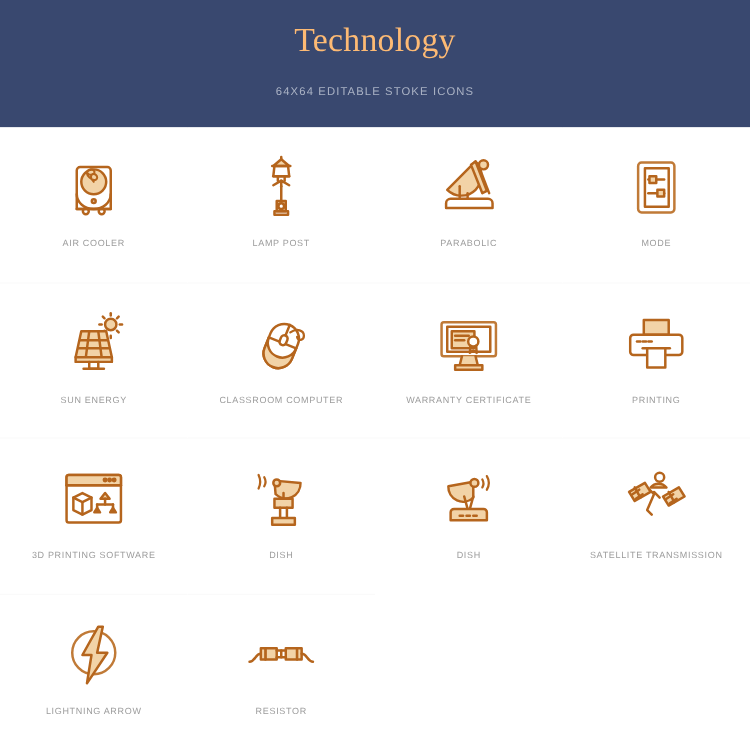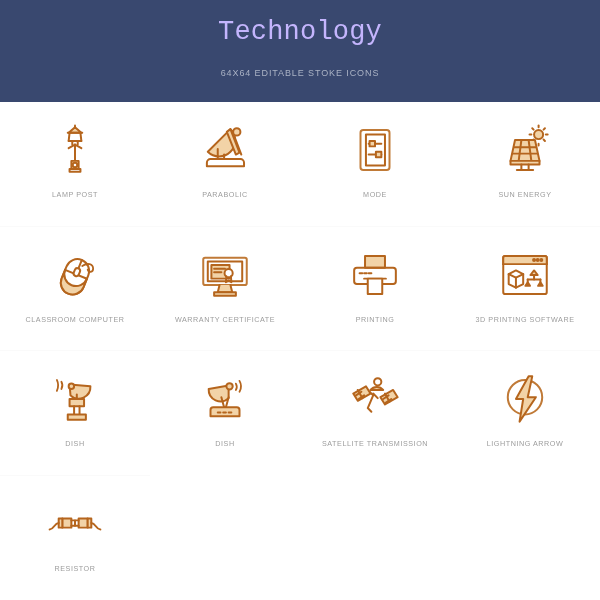--- a/index.html
+++ b/index.html
@@ -28,27 +28,27 @@
     height: 102px;
     min-height: 102px;
     display: flex;
     flex-direction: column;
     align-items: center;
     justify-content: center;
     box-sizing: border-box;
     padding-top: 6px;
   }
   .header-title {
-    color: #c4b5fd;
+    color: #fdba74;
     font-size: 27px;
     font-weight: 400;
     letter-spacing: 0.2px;
     line-height: 1.1;
     margin: 0 0 9px 0;
-    font-family: Liberation Mono, monospace;
+    font-family: Liberation Serif, serif;
   }
   .header-subtitle {
     color: #aab2c4;
     font-size: 9px;
     letter-spacing: 0.9px;
     text-transform: uppercase;
     margin: 12px;
     font-family: Liberation Sans, sans-serif;
   }
   
@@ -105,20 +105,36 @@
 
 <div class="page">
 
   <div class="header">
     <h1 class="header-title">Technology</h1>
     <div class="header-subtitle">64x64 editable stoke icons</div>
   </div>
 
   <div class="grid">
 
+    <div class="cell">
+      <div class="icon-wrap">
+        <svg viewBox="0 0 64 64" fill="none" stroke="#b5651d" stroke-width="2.2" stroke-linecap="round" stroke-linejoin="round">
+          <path d="M20 14 h24 a3 3 0 0 1 3 3 v34 h-30 v-34 a3 3 0 0 1 3 -3 z"></path>
+          <path d="M17 38 a15 13 0 0 0 30 0"></path>
+          <circle cx="32" cy="27" r="11" fill="#f2d3a7" stroke="#b5651d"></circle>
+          <path d="M32 27 c-5 -5 -1 -9 2 -6 s-1 7 -6 2 s1 -9 4 -6 s-5 6 -6 1" stroke-width="1.8"></path>
+          <circle cx="32" cy="44" r="1.7"></circle>
+          <circle cx="25" cy="53" r="2.6"></circle>
+          <circle cx="39" cy="53" r="2.6"></circle>
+          <path d="M17 51 h30"></path>
+        </svg>
+      </div>
+      <div class="cell-label">air cooler</div>
+      <div class="row-sep"></div>
+    </div>
 
     <div class="cell">
       <div class="icon-wrap">
         <svg viewBox="0 0 64 64" fill="none" stroke="#b5651d" stroke-width="2.2" stroke-linecap="round" stroke-linejoin="round">
           <path d="M32 5 v2"></path>
           <path d="M25 13 L32 7 L39 13 z" fill="#f2d3a7"></path>
           <path d="M24 13 h16"></path>
           <path d="M26 13 L25 22 h14 L38 13"></path>
           <path d="M25 22 h14"></path>
           <path d="M29 22 v4"></path>

